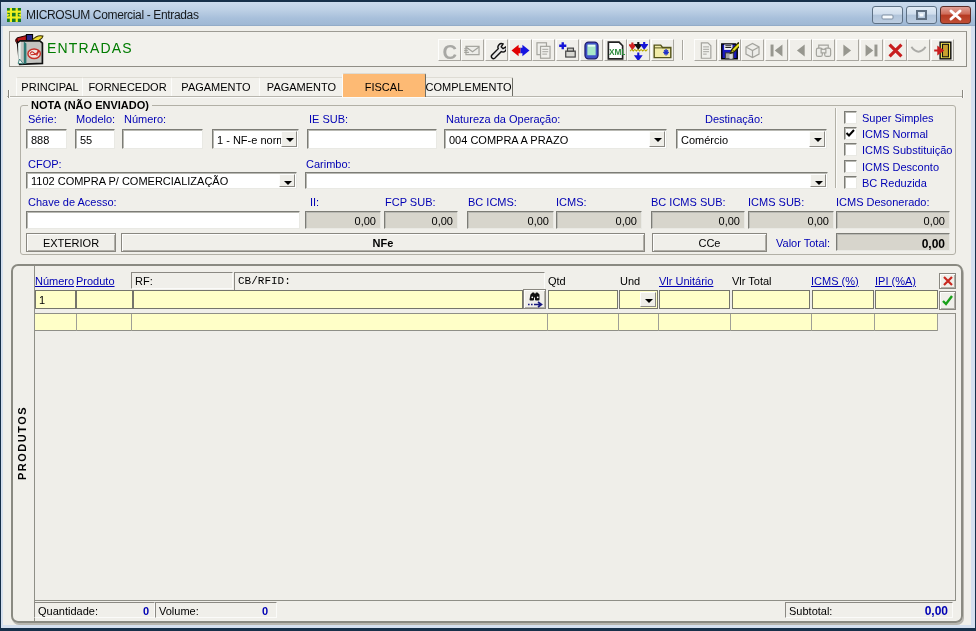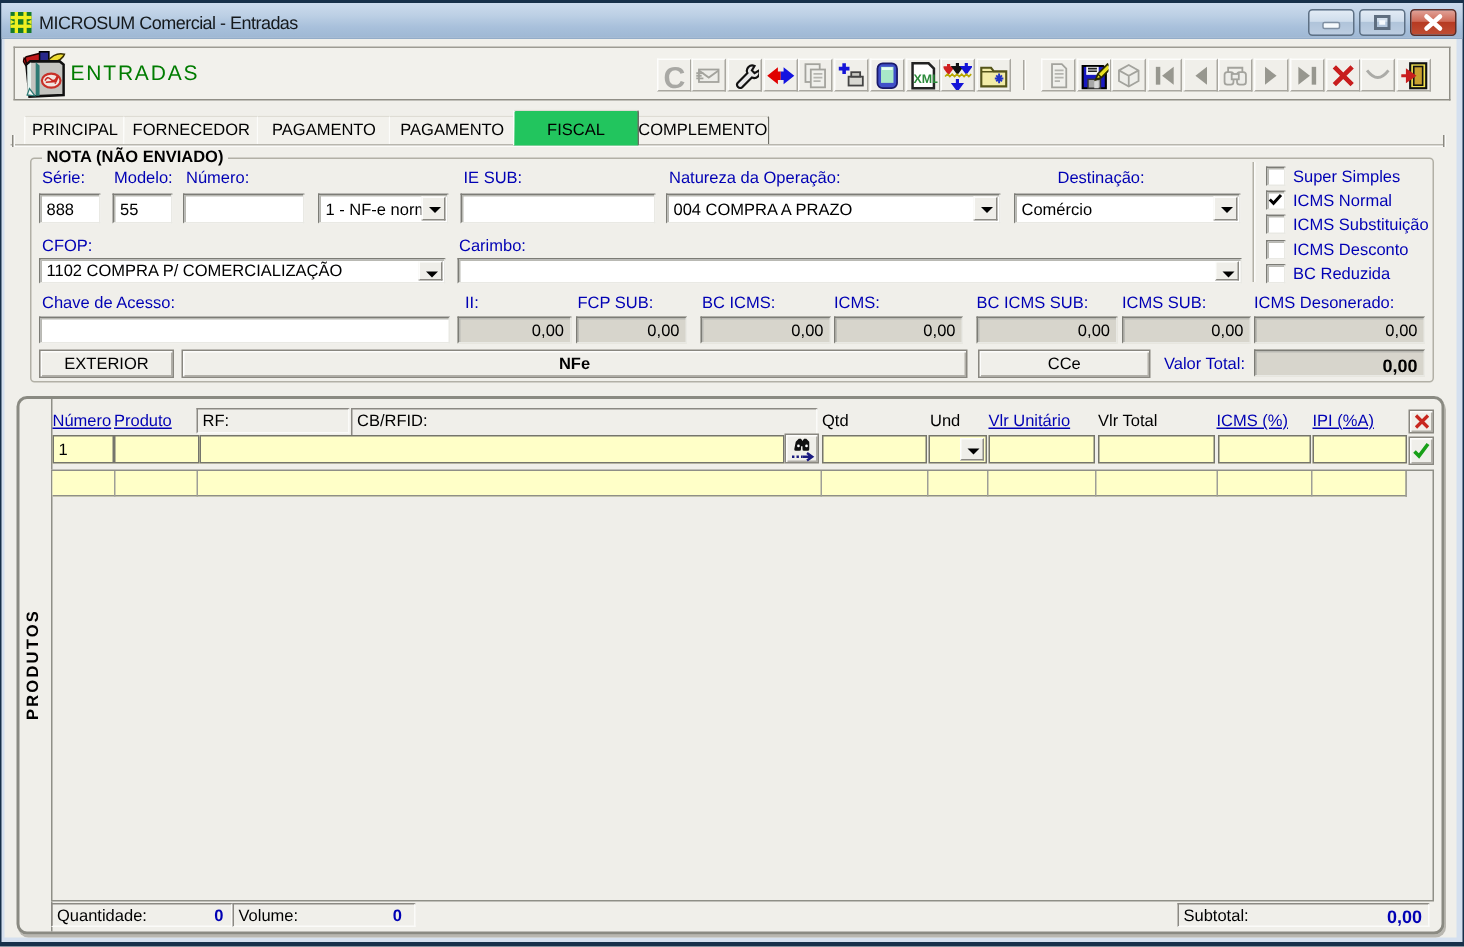--- a/index.html
+++ b/index.html
@@ -22,21 +22,21 @@
 #band { position:absolute; left:6px; top:5px; width:958px; height:36px; background:#F2F1EC;
   border:1px solid; border-color:#9D9B93 #908E86 #908E86 #9D9B93; }
 #entradas { position:absolute; left:37px; top:8px; font-size:14px; letter-spacing:1.2px; color:#007C00; }
 .tbtn { position:absolute; top:7px; width:23px; height:22px; background:#F0EFEA;
   border:1px solid; border-color:#FDFDFC #A9A7A0 #A9A7A0 #FDFDFC; }
 .tbtn svg { position:absolute; left:1px; top:1px; width:19px; height:19px; }
 .tsep { position:absolute; top:8px; width:2px; height:20px; border-left:1px solid #A9A7A0; border-right:1px solid #FDFDFC; }
 
 .tab { position:absolute; top:51px; height:20px; background:#F2F1EC; border-top:1px solid #DEDCD4; border-left:1px solid #FCFCFA;
   border-right:1px solid #6E6E66; border-radius:2px 2px 0 0; text-align:center; color:#000; padding-top:3px; }
-.tab.active { top:47px; height:24px; background:#22c55e; z-index:3; padding-top:7px; }
+.tab.active { top:47px; height:24px; background:#fdba74; z-index:3; padding-top:7px; }
 #tabline { position:absolute; left:4px; top:70px; width:956px; height:2px; border-top:1px solid #B8B6AE; background:#FBFBF9; }
 #tabend { position:absolute; left:959px; top:64px; width:2px; height:8px; border-left:1px solid #8A8880; background:#FBFBF9; }
 .lbl { position:absolute; color:#0000B4; white-space:nowrap; }
 .edit { position:absolute; background:#fff; border:1px solid; border-color:#7C7C76 #E9E9E4 #E9E9E4 #7C7C76;
   box-shadow:inset 1px 1px 0 #B9B9B3; height:20px; padding:4px 0 0 4px; color:#000; }
 .num { position:absolute; background:#D7D5CC; border:1px solid; border-color:#7C7C76 #E9E9E4 #E9E9E4 #7C7C76;
   box-shadow:inset 1px 1px 0 #B9B9B3; height:18px; padding-top:3px; text-align:right; color:#000; padding-right:4px; }
 .combo { position:absolute; background:#fff; border:1px solid; border-color:#7C7C76 #E9E9E4 #E9E9E4 #7C7C76;
   box-shadow:inset 1px 1px 0 #B9B9B3; height:20px; padding:4px 0 0 4px; color:#000; }
 .cbtn { position:absolute; right:1px; top:1px; width:16px; bottom:1px; background:#EFEEE9;
@@ -309,21 +309,21 @@
 
     <div id="prod" style="position:absolute;left:8px;top:238px;width:952px;height:359px;border:2px solid #8A8A82;border-radius:7px;box-shadow:1px 2px 0 #B9B7B0;"></div>
     <div style="position:absolute;left:31px;top:240px;width:1px;height:355px;background:#8F8F87;"></div>
     <div style="position:absolute;left:19px;top:417px;width:0;height:0;">
         <span style="position:absolute;transform:translate(-50%,-50%) rotate(-90deg);font-weight:bold;letter-spacing:1.5px;color:#000;white-space:nowrap;">PRODUTOS</span>
       </div>
 
     <div class="hlink" style="left:32px;top:249px;">Número</div>
     <div class="hlink" style="left:73px;top:249px;">Produto</div>
     <div class="sunkbox" style="left:128px;top:246px;width:102px;height:17px;">RF:</div>
-    <div class="sunkbox" style="left:231px;top:246px;width:311px;height:33px;">CB/RFID:</div>
+    <div class="sunkbox" style="left:231px;top:246px;width:311px;height:33px;font-family:Liberation Mono, monospace;">CB/RFID:</div>
     <div class="hblack" style="left:545px;top:249px;">Qtd</div>
     <div class="hblack" style="left:617px;top:249px;">Und</div>
     <div class="hlink" style="left:656px;top:249px;">Vlr Unitário</div>
     <div class="hblack" style="left:729px;top:249px;">Vlr Total</div>
     <div class="hlink" style="left:808px;top:249px;">ICMS (%)</div>
     <div class="hlink" style="left:872px;top:249px;">IPI (%A)</div>
     <div class="btn" style="left:936px;top:247px;width:17px;height:16px;"><svg width="12" height="12" viewBox="0 0 12 12" style="margin-top:1px;">
           <path d="M2 2 L10 10 M10 2 L2 10" stroke="#C82820" stroke-width="2.2"></path>
         </svg></div>
 

